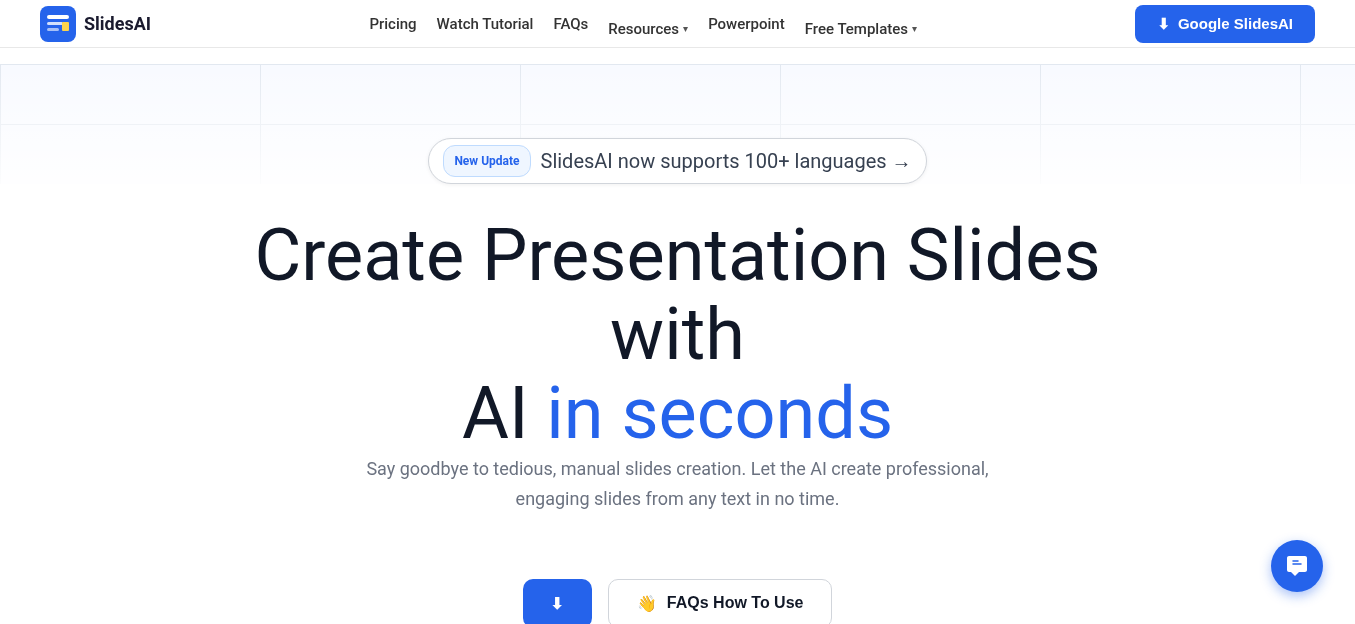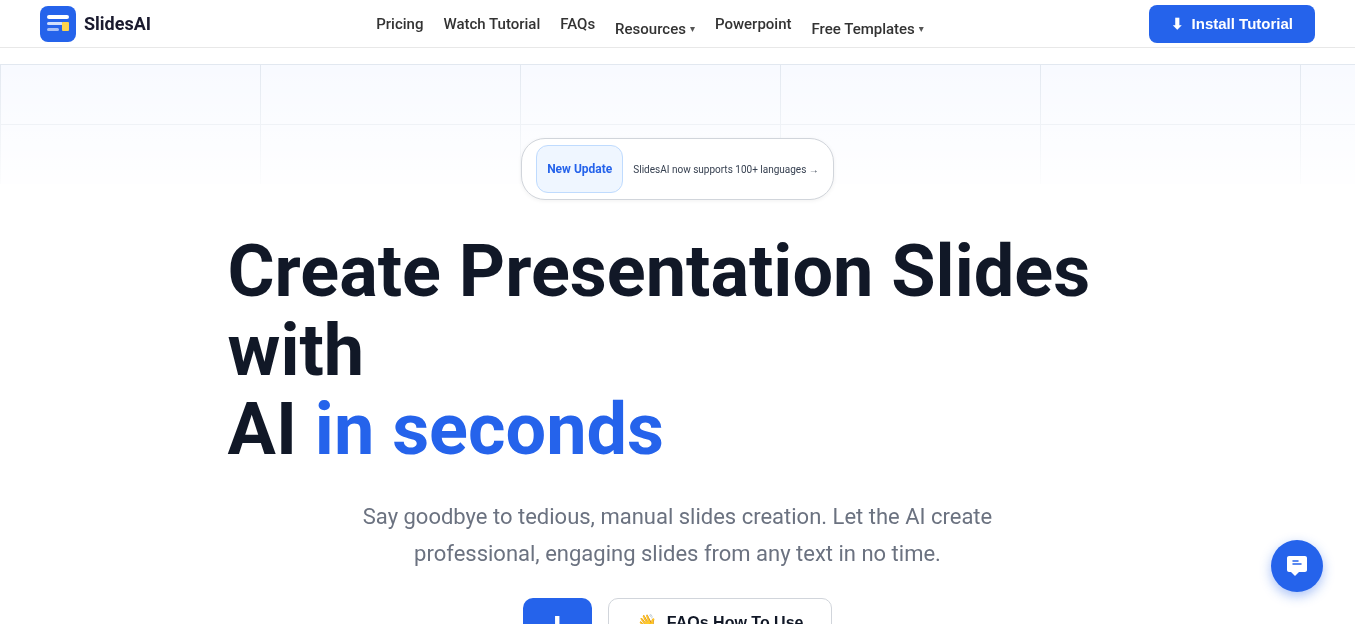--- a/index.html
+++ b/index.html
@@ -121,51 +121,50 @@
       padding: 6px 14px;
       margin-bottom: 32px;
       margin-top: 60px;
       box-shadow: 0 1px 4px rgba(0,0,0,0.06);
     }
     .badge-new {
       background: #eff6ff;
       color: #2563eb;
       font-size: 12px;
       font-weight: 700;
-      padding: 16px 10px;
+      padding: 8px 10px;
       border-radius: 12px;
       border: 1px solid #bfdbfe;
     }
     .badge-text {
-      font-size: 10px;
+      font-size: 20px;
       color: #374151;
     }
 
     
     .hero-heading {
       font-size: 72px;
-      font-weight: 700;
+      font-weight: 400;
       color: #111827;
-      text-align: left;
+      text-align: center;
       line-height: 1.1;
       max-width: 900px;
-      margin-bottom: 28px;
     }
     .hero-heading .highlight {
       color: #2563eb;
     }
 
     
     .hero-sub {
-      font-size: 22px;
+      font-size: 18px;
       color: #6b7280;
       text-align: center;
       max-width: 680px;
       line-height: 1.7;
-      margin-bottom: 26px;
+      margin-bottom: 64px;
     }
 
     
     .cta-buttons {
       display: flex;
       gap: 16px;
       margin-bottom: 36px;
     }
     .btn-primary {
       background: #2563eb;
@@ -250,21 +249,21 @@
     <li>
       <div class="nav-dropdown">
         <span>Free Templates</span>
         <span class="chevron-down">▾</span>
       </div>
     </li>
   </ul>
 
   <button class="install-btn">
     <span>⬇</span>
-    <span>Install Tutorial</span>
+    <span>Google SlidesAI</span>
   </button>
 </nav>
 
 <div class="grid-bg"></div>
 <div class="grid-fade"></div>
 
 <main class="main">
 
   <div class="update-badge">
     <span class="badge-new">New Update</span>

